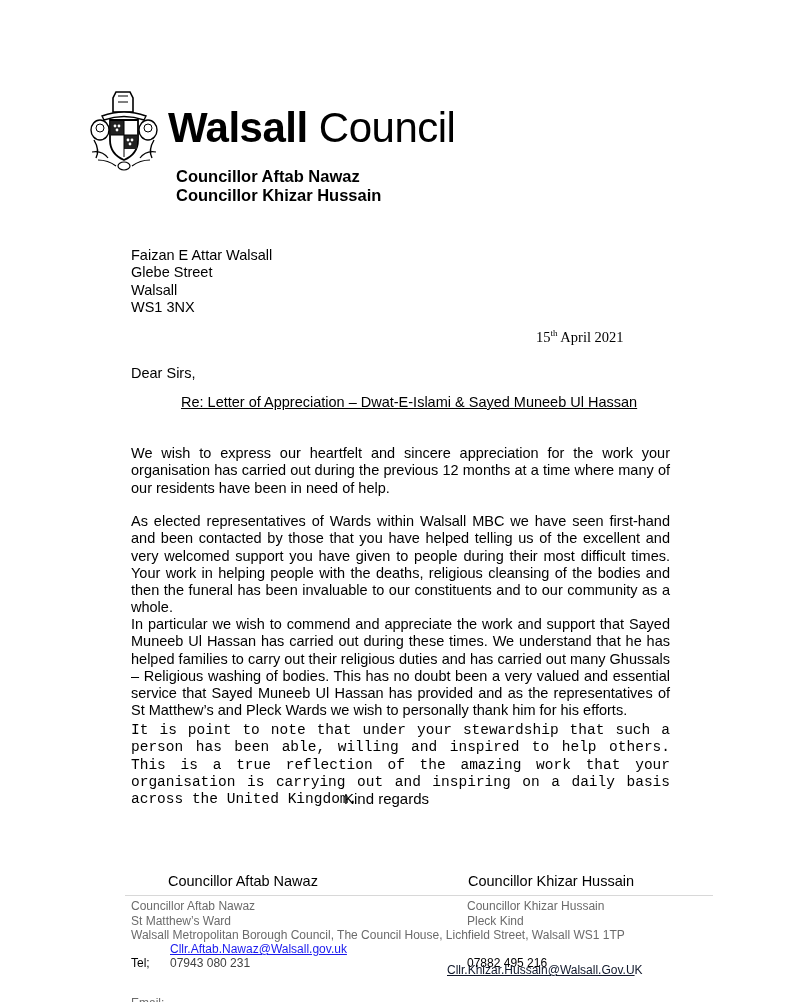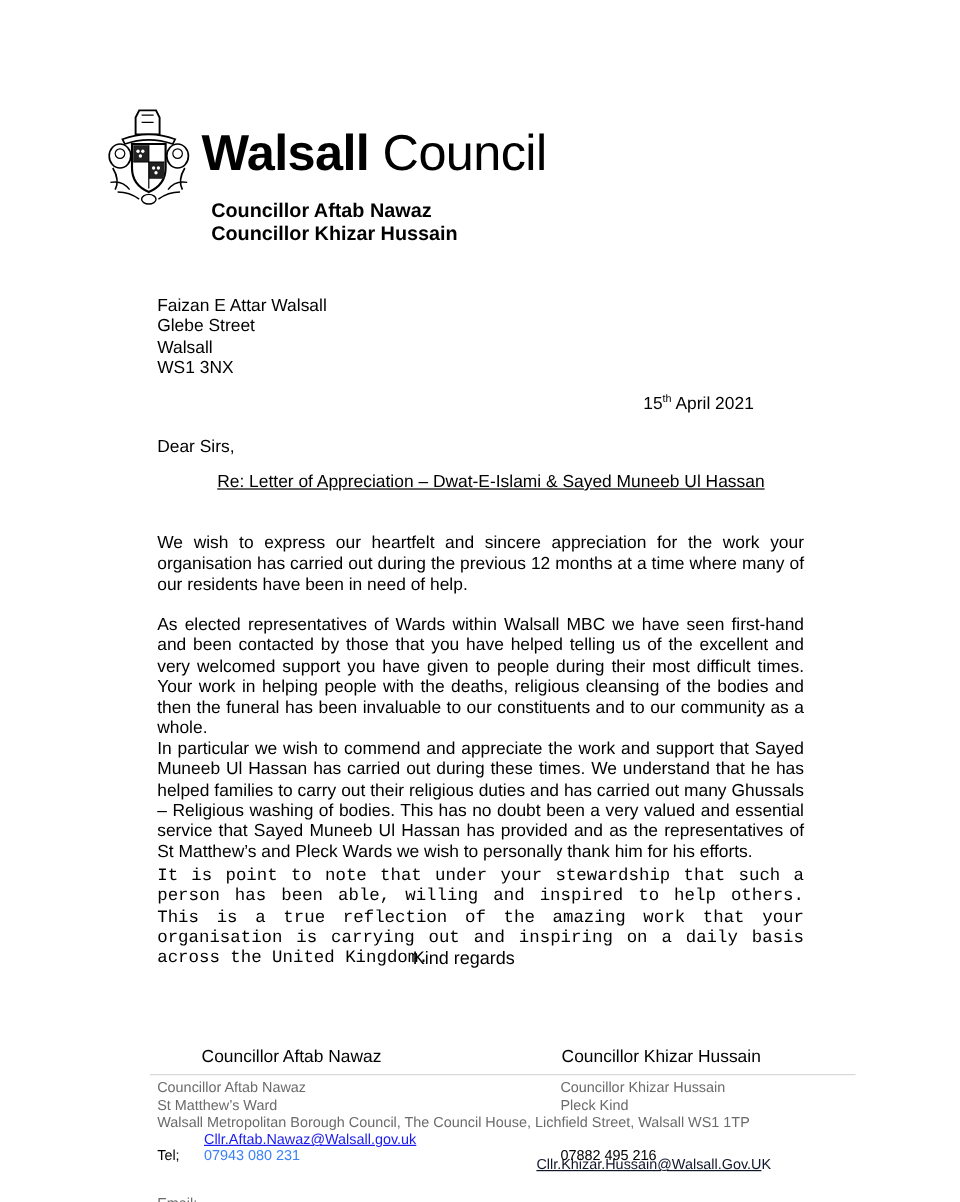--- a/index.html
+++ b/index.html
@@ -7,21 +7,21 @@
       width: 800px; height: 1002px; position: relative; overflow: hidden;
       font-family: "Liberation Sans", sans-serif; color: #000;
     }
     .abs { position: absolute; }
     .logo-crest { left: 88px; top: 88px; width: 72px; height: 84px; }
     .logo-text { left: 168px; top: 104px; font-size: 42px; line-height: 48px; letter-spacing: -0.5px; }
     .logo-text .w { font-weight: bold; }
     .logo-text .c { font-weight: normal; }
     .councillors-head { left: 176px; top: 167px; font-size: 16.5px; font-weight: bold; line-height: 19px; }
     .address { left: 131px; top: 247px; font-size: 14.5px; line-height: 17.3px; }
-    .date { left: 536px; top: 329px; font-size: 14.5px; }
+    .date { left: 536px; top: 329px; font-size: 14.5px; font-family: Liberation Serif, serif; }
     .date sup { font-size: 9px; vertical-align: 6px; line-height: 0; }
     .salutation { left: 131px; top: 365px; font-size: 14.5px; }
     .subject { left: 181px; top: 394px; font-size: 14.5px; text-decoration: underline; }
     .para {
       left: 131px; width: 539px; font-size: 14.5px; line-height: 17.3px;
       text-align: justify;
     }
     .p1 { top: 445px; }
     .p2 { top: 513px; }
     .p3 { top: 616px; }
@@ -32,21 +32,21 @@
     .footer-rule { left: 125px; top: 895px; width: 588px; height: 1px; background: #d8d8d8; }
     .footer { font-size: 12px; line-height: 14.6px; color: #6b6b6b; }
     .f-left { left: 131px; top: 899px; }
     .f-right { left: 467px; top: 899px; }
     .f-addr { left: 131px; top: 928px; white-space: nowrap; }
     .f-email-label { left: 131px; top: 996px; }
     .f-email1 { left: 170px; top: 942px; color: #1a1aee; text-decoration: underline; }
     .f-email2 { left: 447px; top: 942px; color: #0f172a; margin-top: 21px; }
     .f-email2 .u { text-decoration: underline; }
     .f-tel-label { left: 131px; top: 956px; color: #000; }
-    .f-tel1 { left: 170px; top: 956px; color: #3b82f6; text-align: right; }
+    .f-tel1 { left: 170px; top: 956px; color: #404040; text-align: right; }
     .f-tel2 { left: 467px; top: 956px; color: #000; }
   </style>
 </head>
 <body>
 
 <div class="abs logo-crest">
   <svg width="72" height="84" viewBox="0 0 72 84">
 
     <path d="M28 4 h14 l3 6 v14 h-20 v-14 z" fill="#fff" stroke="#000" stroke-width="1.6"></path>
     <path d="M30 8 h10 M30 14 h10" stroke="#000" stroke-width="1"></path>

